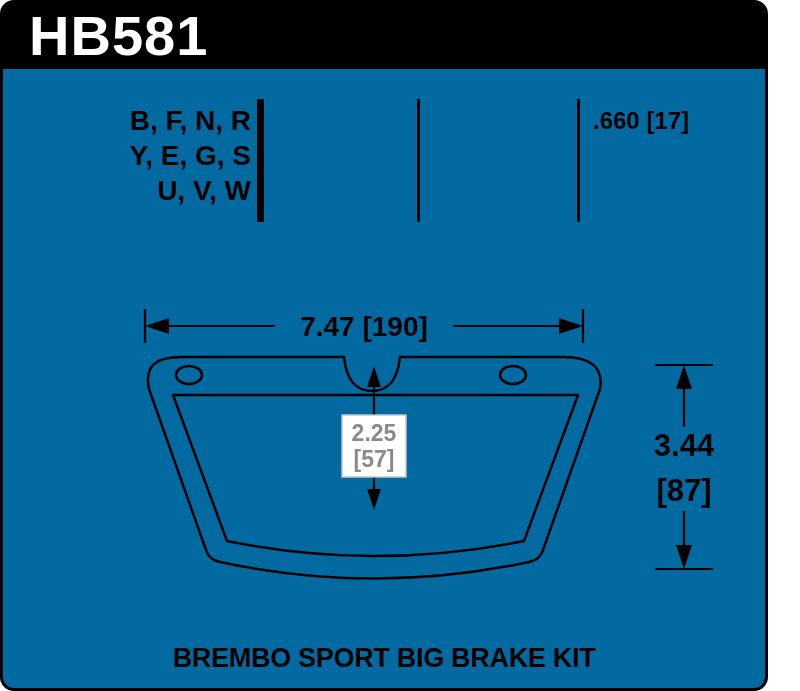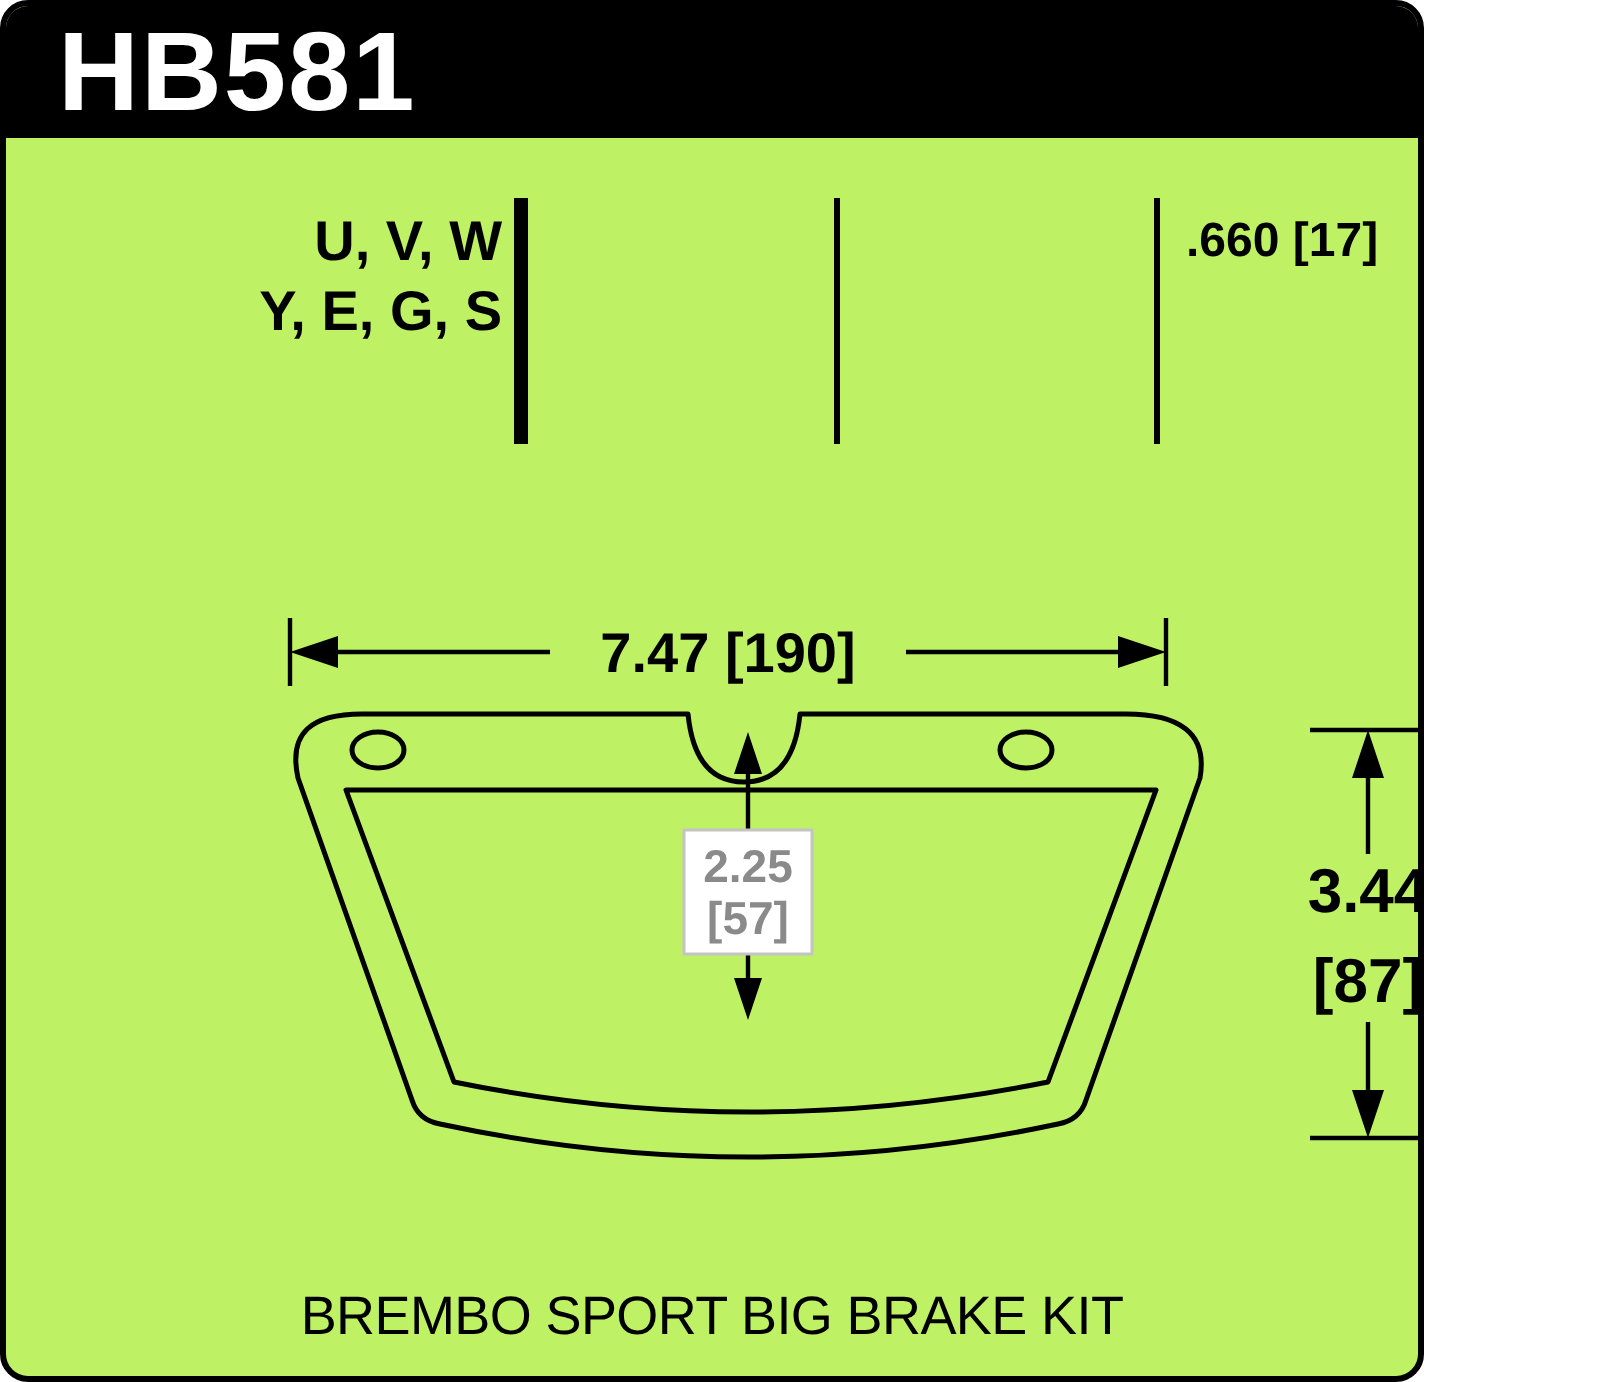--- a/index.html
+++ b/index.html
@@ -1,18 +1,18 @@
 <!DOCTYPE html>
 <html><head>
 <meta charset="utf-8">
 <style>
   * { margin: 0; padding: 0; box-sizing: border-box; }
   html, body { width: 800px; height: 691px; background: #ffffff; font-family: "Liberation Sans", sans-serif; }
   .sheet {
-    position: relative; width: 712px; height: 691px; background: #bef264;
+    position: relative; width: 768px; height: 691px; background: #0369a1;
     border: 3px solid #000; border-radius: 14px; overflow: hidden;
   }
   .header-bar {
     position: absolute; left: 0; top: 0; width: 100%; height: 66px;
     background: #000; display: flex; align-items: center; padding-left: 26px;
   }
   .part-number {
     color: #ffffff; font-size: 56px; font-weight: bold; letter-spacing: 1px; line-height: 1;
   }
   .codes {
@@ -22,43 +22,44 @@
   .vbar { position: absolute; background: #000; }
   .vbar-thick { left: 254px; top: 96px; width: 7px; height: 123px; }
   .vbar-mid   { left: 414px; top: 96px; width: 3px; height: 123px; }
   .vbar-right { left: 574px; top: 96px; width: 3px; height: 123px; }
   .thickness {
     position: absolute; left: 590px; top: 104px;
     font-size: 24px; font-weight: bold; color: #000;
   }
   .caption {
     position: absolute; left: 0; top: 640px; width: 100%;
-    text-align: center; font-size: 27px; font-weight: normal; color: #000; letter-spacing: -0.3px;
+    text-align: center; font-size: 27px; font-weight: bold; color: #000; letter-spacing: -0.3px;
   }
   svg.drawing { position: absolute; left: 0; top: 0; }
   .ln path, .ln ellipse { fill: none; stroke: #000; stroke-width: 2.5; stroke-linejoin: round; }
   .dim line { stroke: #000; stroke-width: 2.2; }
   .dim polygon { fill: #000; stroke: none; }
   .dim-box { fill: #ffffff; stroke: #c4c4c4; stroke-width: 1.5; }
   text.dimw { font: bold 28px "Liberation Sans", sans-serif; text-anchor: middle; fill: #000; stroke: none; }
   text.dimh { font: bold 31px "Liberation Sans", sans-serif; text-anchor: middle; fill: #000; stroke: none; }
   text.dimc { font: bold 23px "Liberation Sans", sans-serif; text-anchor: middle; fill: #8a8a8a; stroke: none; }
 </style>
 </head>
 <body>
 
 <div class="sheet">
 
   <div class="header-bar">
     <div class="part-number">HB581</div>
   </div>
 
   <div class="codes">
+    <div>B, F, N, R</div>
+    <div>Y, E, G, S</div>
     <div>U, V, W</div>
-    <div>Y, E, G, S</div>
   </div>
 
   <div class="vbar vbar-thick"></div>
   <div class="vbar vbar-mid"></div>
   <div class="vbar vbar-right"></div>
 
   <div class="thickness">.660 [17]</div>
 
   <svg class="drawing" width="800" height="691" viewBox="0 0 800 691">
 

